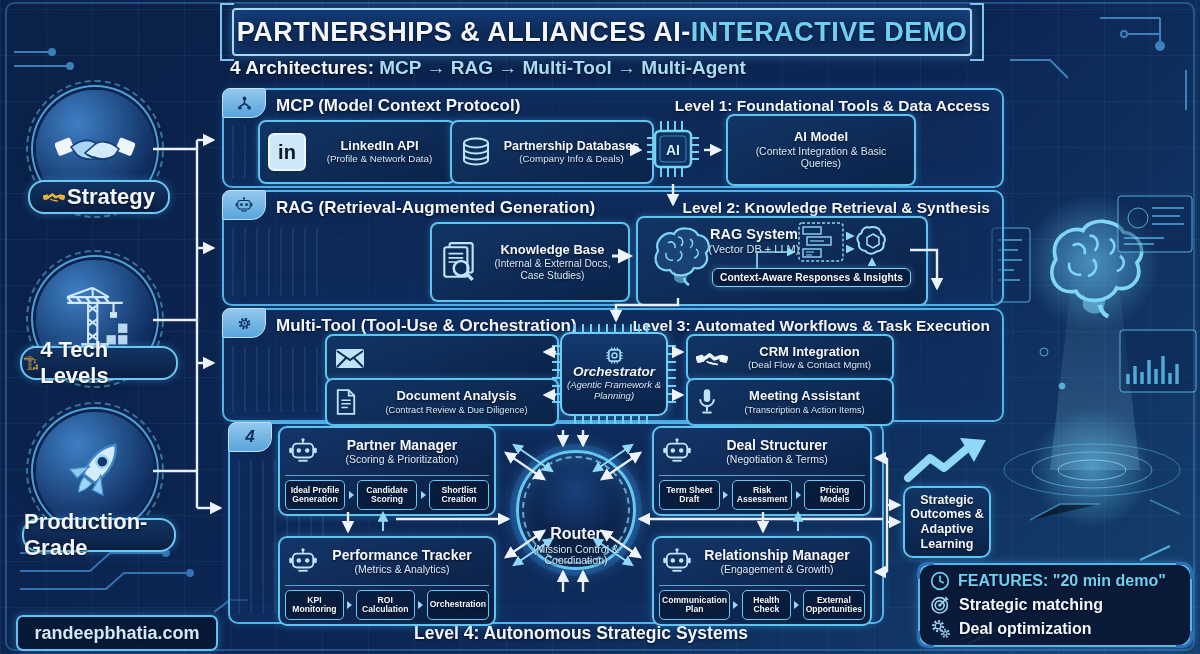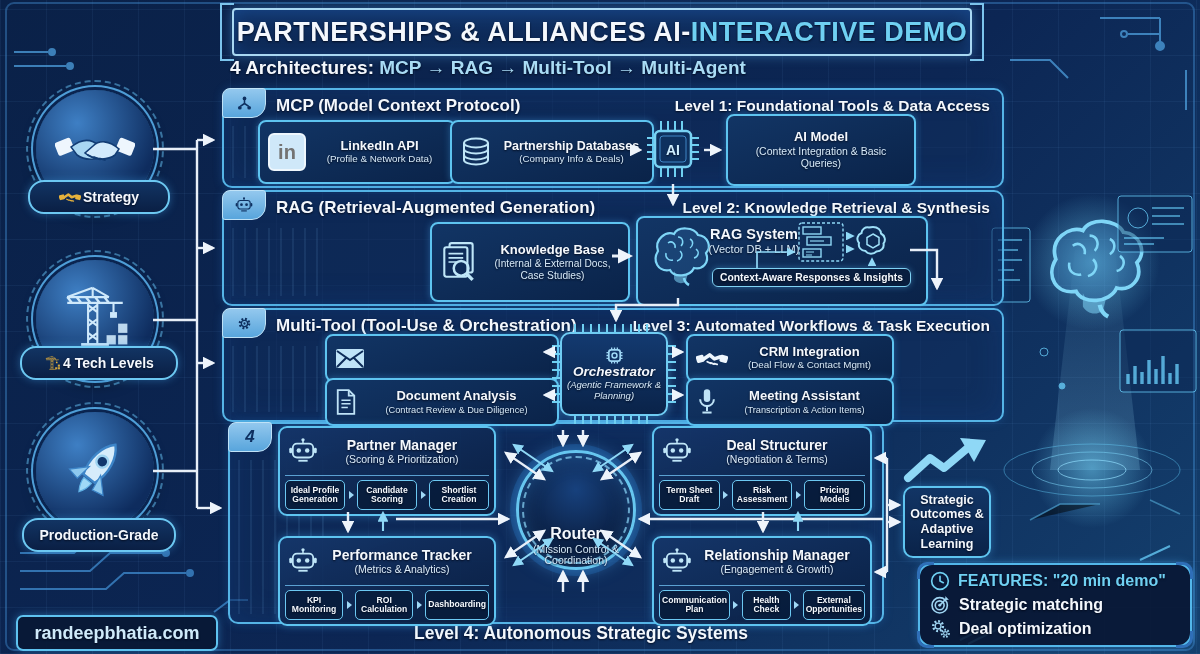--- a/index.html
+++ b/index.html
@@ -36,21 +36,21 @@
   .stitle{position:absolute;left:52px;top:6px;font-size:17px;font-weight:bold}
   .slevel{position:absolute;right:12px;top:7px;font-size:15.5px;font-weight:bold}
   
   .nbox{position:absolute;display:flex;align-items:center;gap:7px;padding:3px 8px;
     border:2px solid #5ec4f0;border-radius:8px;background:linear-gradient(160deg,#123565,#0a2349);
     box-shadow:0 0 7px rgba(70,170,240,.4);}
   .btxt{flex:1;text-align:center}
   .bt{font-size:13px;font-weight:bold;line-height:1.12}
   .bs{font-size:9.8px;color:#d6e9f8;line-height:1.12;margin-top:1px}
   .in-badge{width:34px;height:34px;border-radius:6px;background:#cfe8f9;border:2px solid #eef7fd;
-    color:#737373;font-weight:bold;font-size:20px;display:flex;align-items:center;justify-content:center;text-shadow:none;flex:none}
+    color:#0f172a;font-weight:bold;font-size:20px;display:flex;align-items:center;justify-content:center;text-shadow:none;flex:none}
   
   .orch{position:absolute;left:560px;top:332px;width:108px;height:84px;border:2.5px solid #6fccf3;border-radius:10px;
     background:linear-gradient(#133a70,#0a2349);box-shadow:0 0 10px rgba(90,190,250,.5);
     display:flex;flex-direction:column;align-items:center;justify-content:center;text-align:center;padding:2px 4px;box-sizing:border-box;font-style:italic;}
   .orch::before,.orch::after{content:"";position:absolute;left:12%;width:76%;height:8px;
     background:repeating-linear-gradient(90deg,#6fd0f2 0 2.5px,transparent 2.5px 8px);}
   .orch::before{top:-10px}.orch::after{bottom:-10px}
   .pins-l,.pins-r{position:absolute;top:14%;height:72%;width:8px;
     background:repeating-linear-gradient(0deg,#6fd0f2 0 2.5px,transparent 2.5px 8px);}
   .pins-l{left:-10px}.pins-r{right:-10px}
@@ -89,21 +89,21 @@
     font-size:12.5px;font-weight:bold;line-height:1.18;box-shadow:0 0 8px rgba(70,170,240,.4);padding:2px;box-sizing:border-box;}
   .l4footer{position:absolute;left:230px;top:623px;width:702px;text-align:center;font-size:17.5px;font-weight:bold}
   
   .s-circle{position:absolute;width:118px;height:118px;border-radius:50%;
     background:radial-gradient(circle at 35% 28%,#3e7fc4,#0e2c5e 72%);
     box-shadow:0 0 0 3px #0a2450,0 0 0 5px rgba(90,180,240,.85),0 6px 14px rgba(0,0,0,.5);
     display:flex;align-items:center;justify-content:center;}
   .s-circle::before{content:"";position:absolute;inset:-10px;border-radius:50%;border:2px dashed rgba(95,182,232,.55)}
   .s-label{position:absolute;height:30px;border:2px solid #6cc8f2;border-radius:16px;
     background:linear-gradient(#123463,#0a1f44);display:flex;align-items:center;justify-content:center;gap:2px;
-    font-size:14px;font-weight:bold;box-shadow:0 0 8px rgba(70,170,240,.4);}
+    font-size:22px;font-weight:bold;box-shadow:0 0 8px rgba(70,170,240,.4);}
   .sitebadge{position:absolute;left:16px;top:615px;width:198px;height:32px;border:2px solid #5fc3f0;border-radius:7px;
     background:rgba(8,24,52,.9);display:flex;align-items:center;justify-content:center;
     font-size:18px;font-weight:bold;color:#cfeafa;box-shadow:0 0 8px rgba(70,170,240,.45);}
   
   .features{position:absolute;left:918px;top:563px;width:274px;height:84px;border:2.5px solid #53b7ea;border-radius:14px;
     background:rgba(8,22,50,.88);box-shadow:0 0 10px rgba(70,170,240,.45);
     display:flex;flex-direction:column;justify-content:center;gap:3px;padding:4px 10px;box-sizing:border-box;}
   .frow{display:flex;align-items:center;gap:8px;font-size:16px;font-weight:bold}
   .frow.accent{color:#6fd0f2}
   .fcorner{position:absolute;width:14px;height:14px;border:3px solid #2f6fb8}
@@ -533,21 +533,21 @@
     <div class="atitles">
           <div class="at">Performance Tracker</div>
     <div class="as">(Metrics &amp; Analytics)</div>
         </div>
       </div>
   <div class="steps">
     <div class="step">KPI Monitoring</div>
         <div class="chev"></div>
     <div class="step">ROI Calculation</div>
         <div class="chev"></div>
-    <div class="step">Dashboarding</div>
+    <div class="step">Orchestration</div>
   </div>
 </div>
 <div class="agent z2" style="left:652px;top:536px;width:216px;height:86px">
   <div class="ahead">
         <svg width="30" height="26" style="color:#bfe6f8">
           <use href="#robot" width="30" height="26"></use>
         </svg>
     <div class="atitles">
           <div class="at">Relationship Manager</div>
     <div class="as">(Engagement &amp; Growth)</div>

